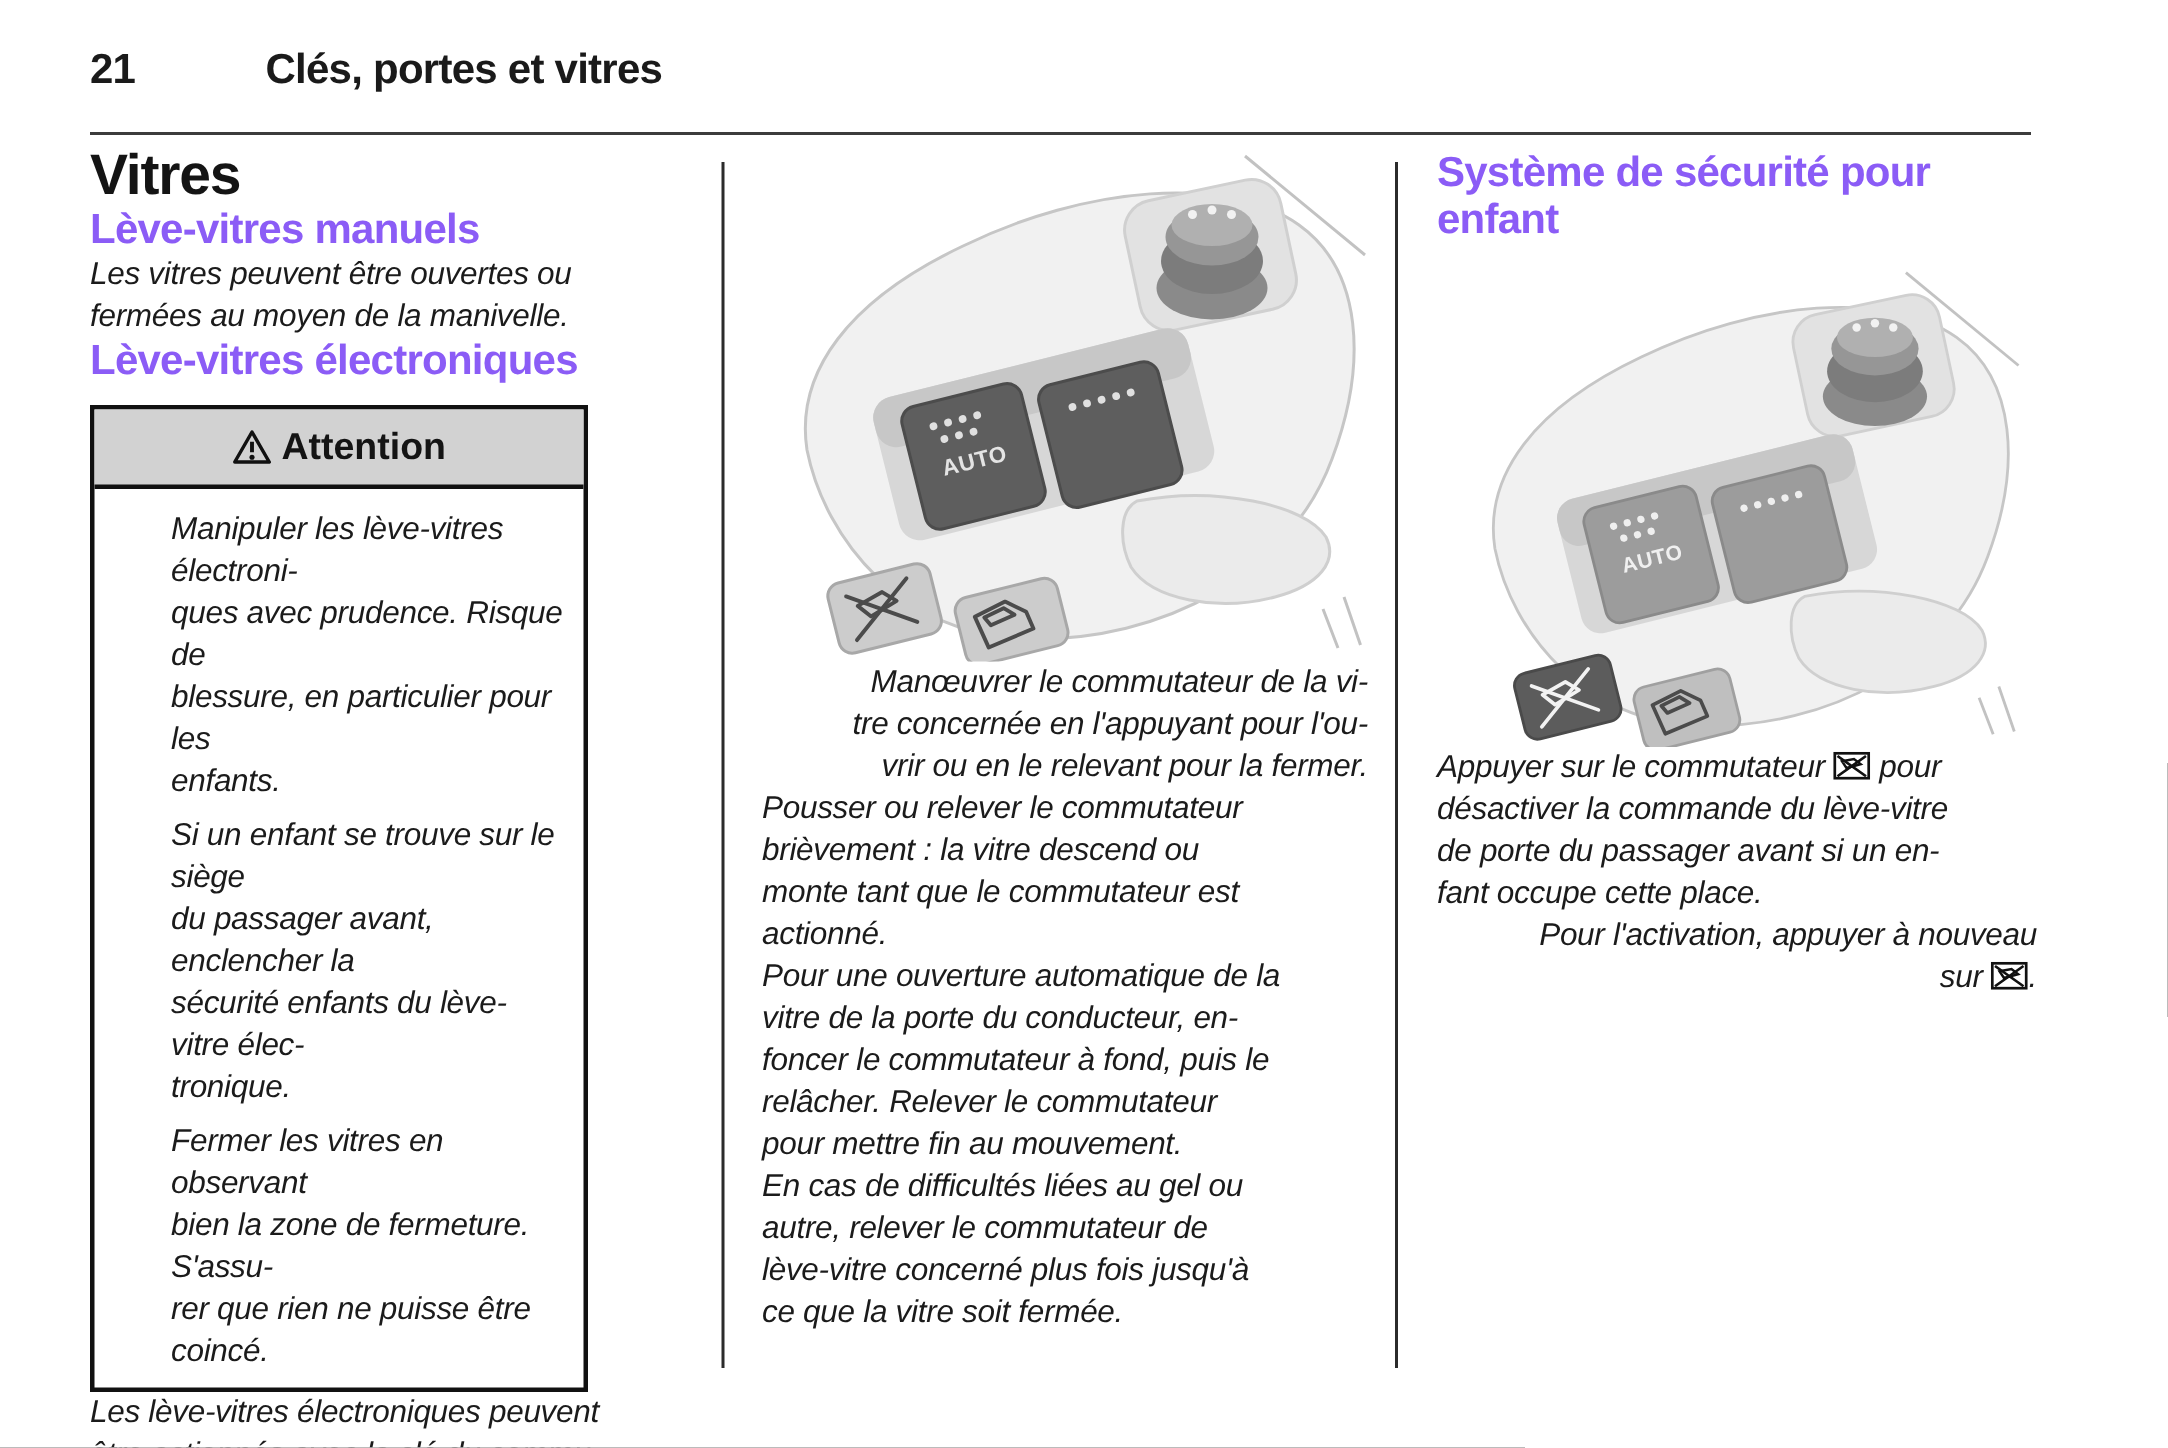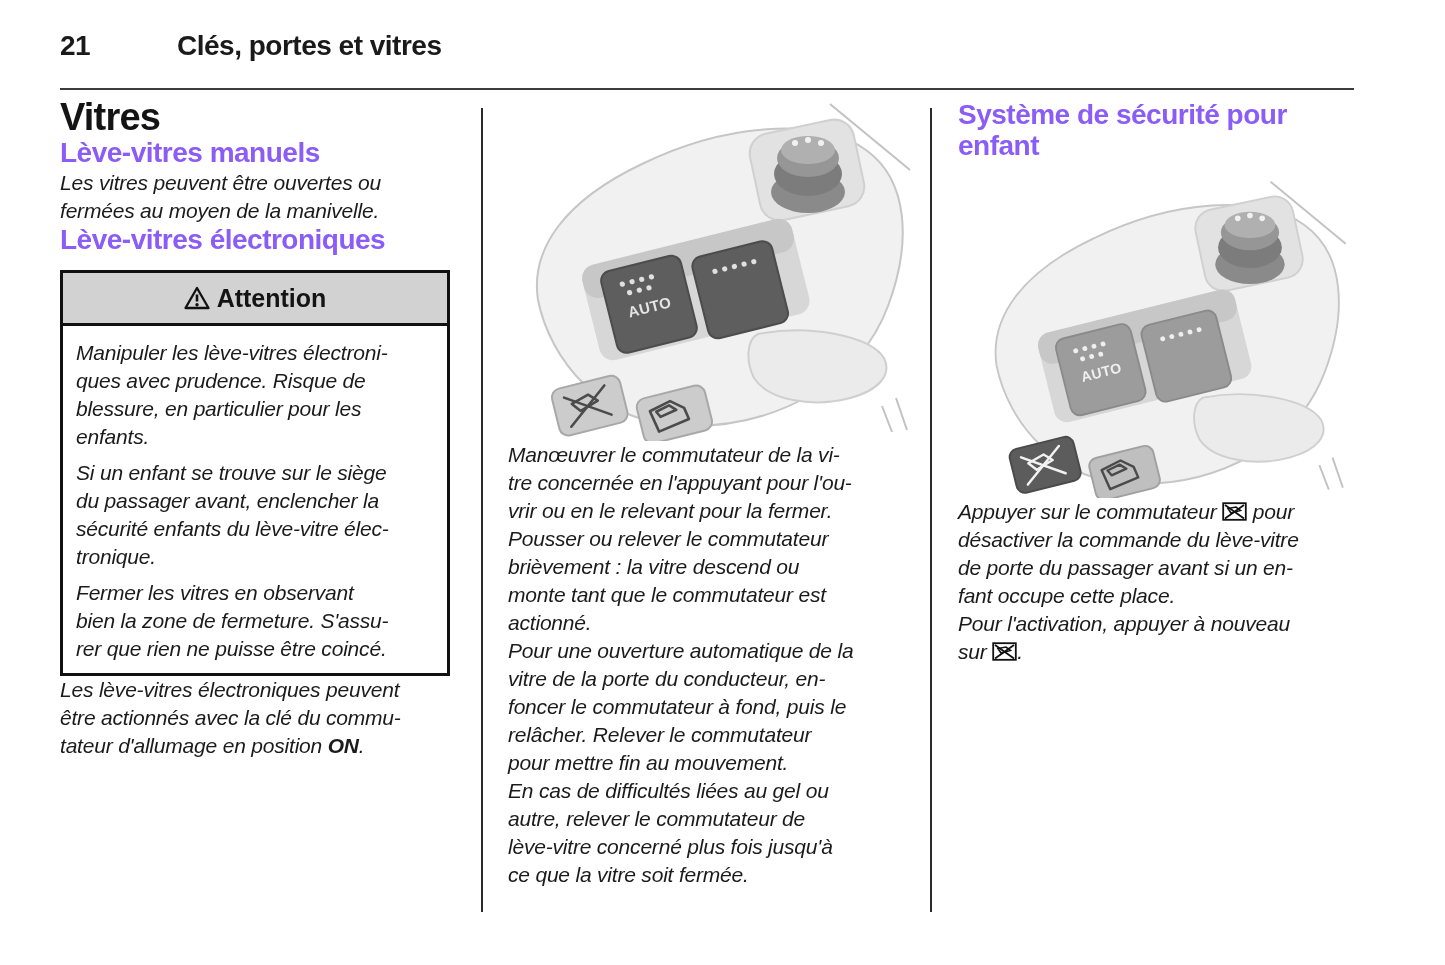--- a/index.html
+++ b/index.html
@@ -42,33 +42,33 @@
   }
   .mt-manuels { margin-top:28px; }
   .mt-electro { margin-top:34px; }
 
   p.body-text {
     margin:0; font-size:21px; line-height:28px;
     letter-spacing:-0.2px; white-space:pre-line; color:#1b1b1b;font-style:italic;
   }
   .mt-12 { margin-top:12px; }
   .mt-6  { margin-top:6px; }
-  .mt-8  { margin-top:8px; }
+  .mt-8  { margin-top:8px;text-align:right; }
   .mt-22 { margin-top:22px; }
 
   
   .warning-box {
-    margin-top:15px; border:3px solid #111; width:390px; box-sizing:border-box;
+    margin-top:15px; border:3px solid #111; width:332px; box-sizing:border-box;
   }
   .warning-box-header {
     background:#d2d2d2; border-bottom:3px solid #111;
     height:50px; display:flex; align-items:center; justify-content:center;
     gap:5px; font-size:25px; font-weight:bold; color:#141414;
   }
-  .warning-box-body { padding:13px 13px 10px 13px; }
+  .warning-box-body { padding:13px 13px 10px 13px;margin-left:38px; }
   .warning-box-body p + p { margin-top:8px; }
 
   strong.inline-bold { font-weight:bold; }
 
   
   .figure { display:block; }
   .figure-mid   { margin-top:4px;  width:404px; height:341px; }
   .figure-right { margin-top:16px; width:400px; height:320px; }
   .thinline { stroke:#c2c2c2; stroke-width:2; fill:none; }
   .panel-body { fill:#f1f1f1; stroke:#c6c6c6; stroke-width:2; }

